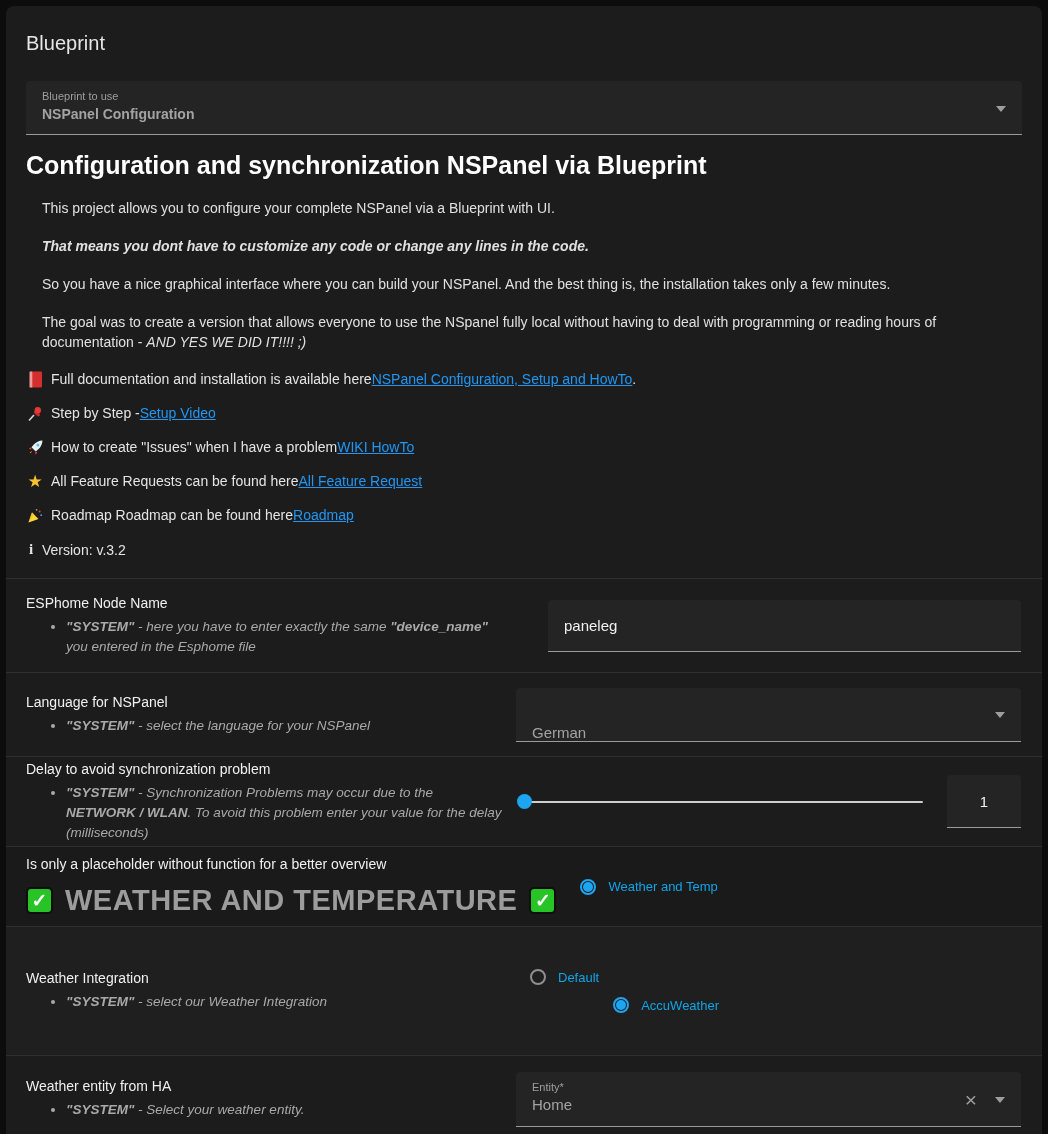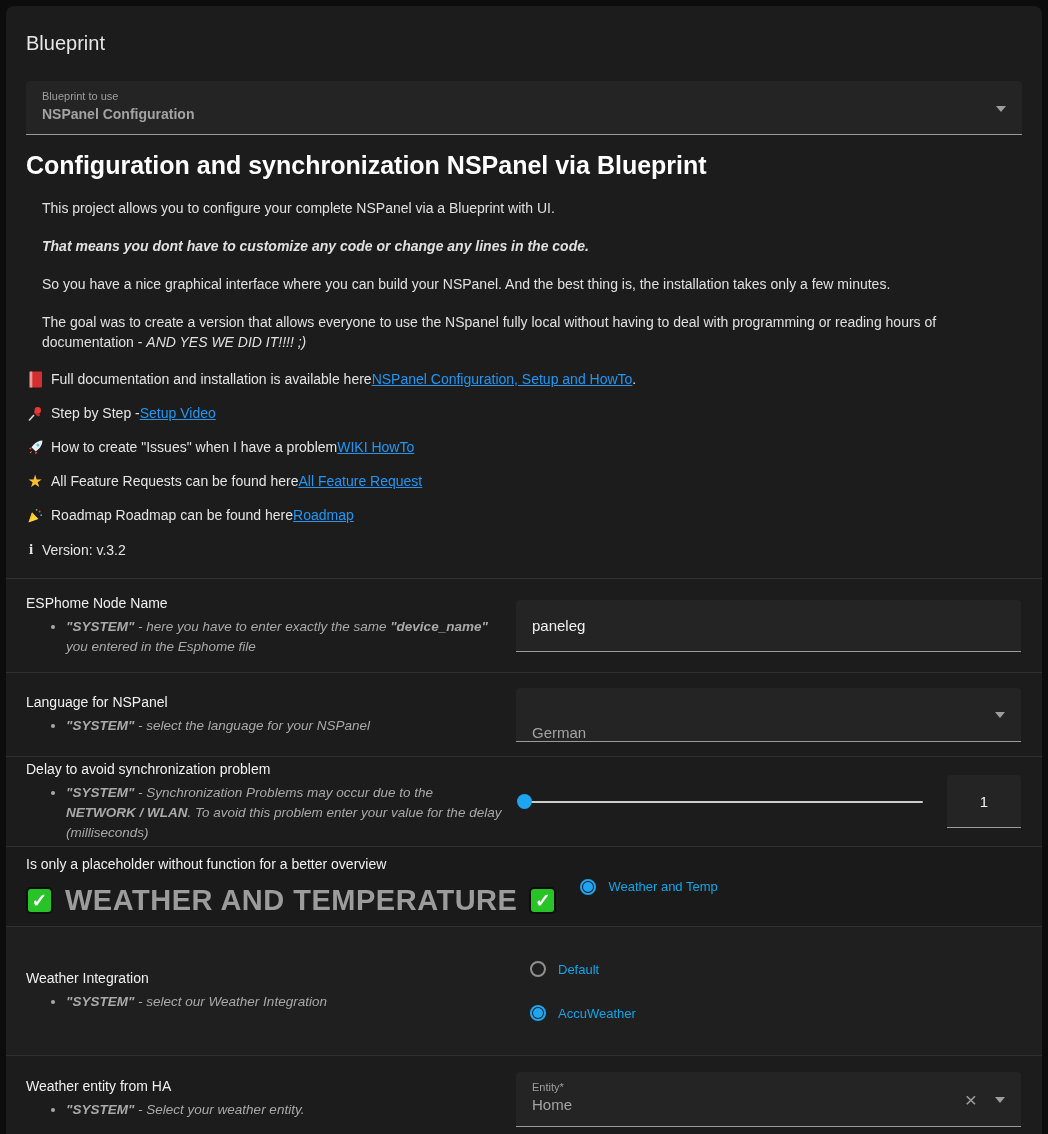--- a/index.html
+++ b/index.html
@@ -47,21 +47,21 @@
   
   .row { display:flex; align-items:center; border-top:1px solid #2f2f2f; }
   .row-left { flex:0 0 510px; padding:10px 10px 10px 20px; }
   .row-right { flex:1; padding-right:21px; display:flex; align-items:center; }
   .row-label { font-size:14px; color:#f0f0f0; }
   ul.row-desc { margin:6px 0 0 0; padding-left:40px; }
   ul.row-desc li { font-size:13.5px; font-style:italic; color:#a9a9a9; line-height:20px; }
   ul.row-desc li::marker { color:#a9a9a9; }
   ul.row-desc b { font-weight:700; }
 
-  .row--nodename { height:94px; }
+  .row--nodename { height:94px;gap:32px; }
   .row--language { height:84px; }
   .row--delay    { height:90px; }
   .row--placeholder { height:80px; background:#1a1a1a; }
   .row--integration { height:129px; background:#1f1f1f; }
   .row--entity   { height:87px; }
 
   .text-field { width:100%; height:52px; display:flex; align-items:center; }
   .text-input, .num-input {
     width:100%; height:100%; background:transparent; border:0; outline:none;
     color:#f0f0f0; font-size:15px; font-family:"Liberation Sans", sans-serif; padding:0 16px;
@@ -261,21 +261,21 @@
     </div>
   </div>
 
   <div class="row row--integration">
     <div class="row-left">
       <div class="row-label">Weather Integration</div>
       <ul class="row-desc">
           <li><b>"SYSTEM"</b><span> - select our Weather Integration</span></li>
         </ul>
     </div>
-    <div class="row-right" style="flex-direction:column; align-items:flex-start; justify-content:flex-end;">
+    <div class="row-right" style="flex-direction:row; align-items:flex-start; justify-content:flex-start;">
       <label class="radio">
         <span class="radio-circle"></span>
         <span class="radio-label">Default</span>
       </label>
       <label class="radio">
         <span class="radio-circle radio-circle--checked"></span>
         <span class="radio-label">AccuWeather</span>
       </label>
     </div>
   </div>

